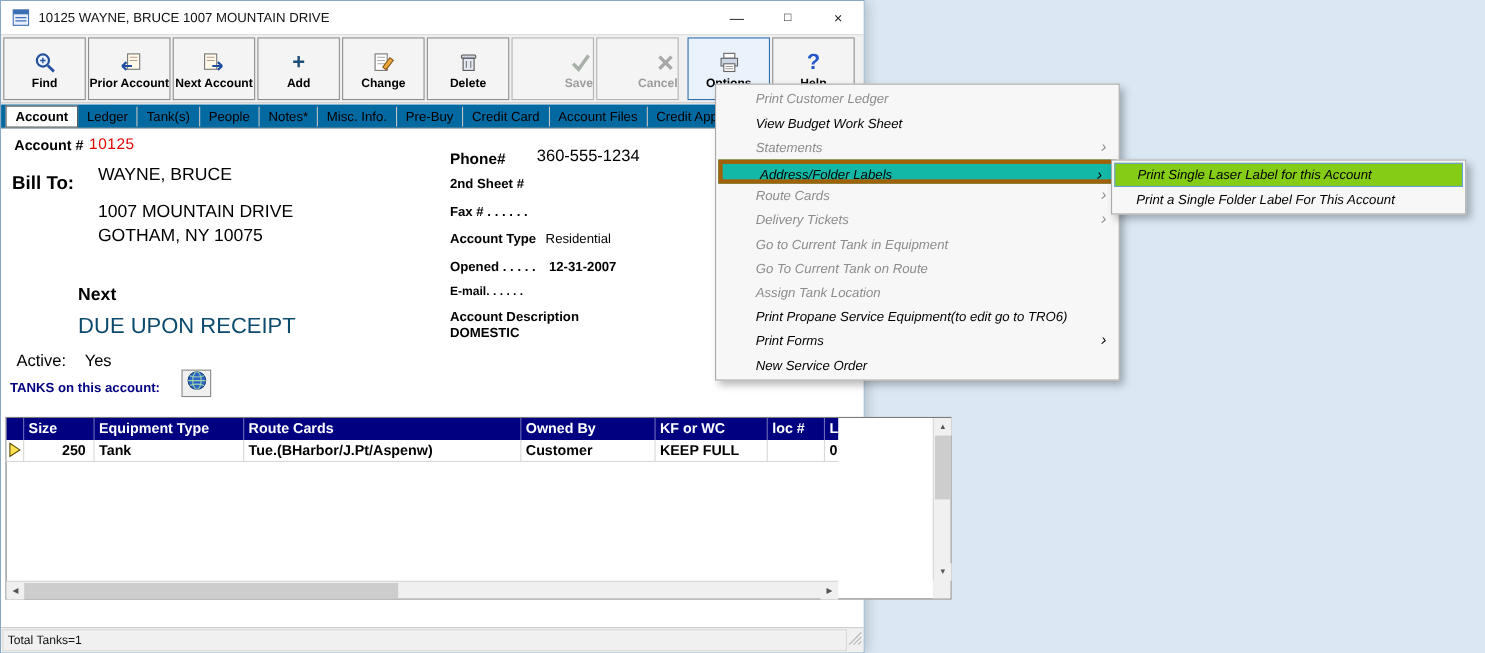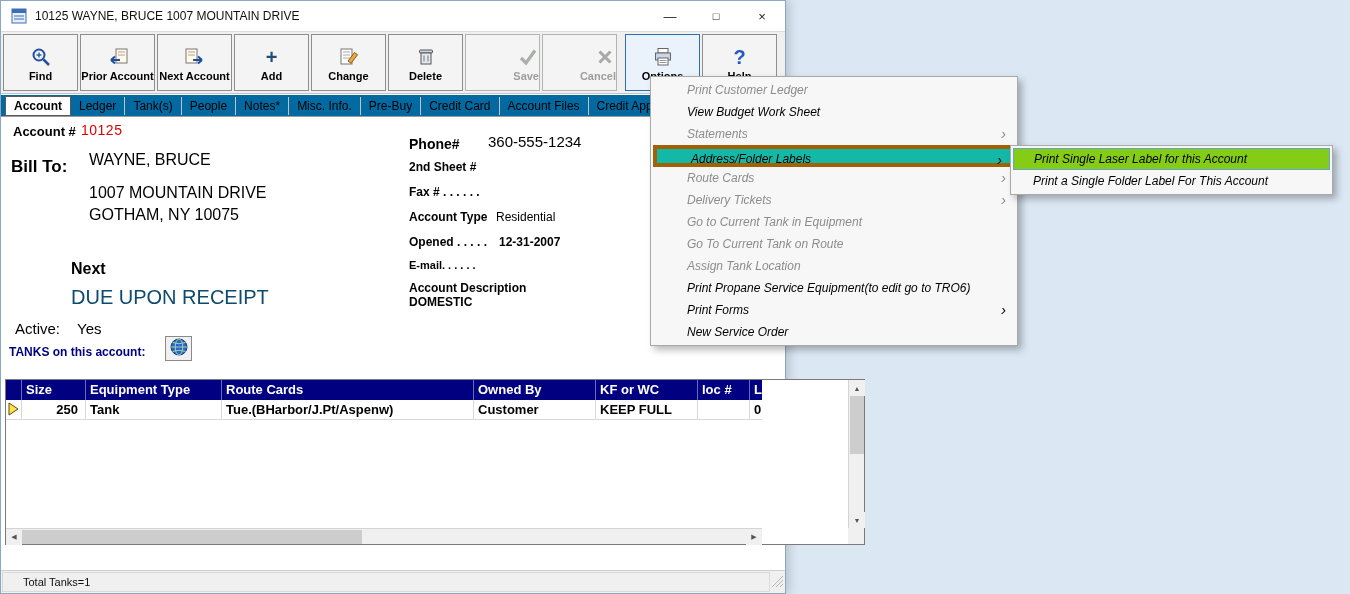--- a/index.html
+++ b/index.html
@@ -100,21 +100,21 @@
   .sb-down  { bottom:0; left:0; }
   .sb-left  { left:0; top:0; }
   .sb-right { right:0; top:0; }
   .v-thumb { position:absolute; left:1px; top:16px; width:14px; height:58px; background:#cdcdcd; }
   .h-thumb { position:absolute; left:16px; top:1px; height:14px; width:340px; background:#cdcdcd; }
   .sb-corner { position:absolute; right:0; bottom:0; width:16px; height:16px; background:#f0f0f0; }
 
   
   .statusbar { position:absolute; left:0; bottom:0; width:784px; height:23px; background:#f0f0f0; border-top:1px solid #cfcfcf; }
   .status-panel { position:absolute; left:1px; top:1px; width:768px; height:20px; border:1px solid #dadada;
-    display:flex; align-items:center; padding-left:20px; font-size:11px; color:#111; }
+    display:flex; align-items:center; padding-left:4px; font-size:11px; color:#111; }
   .resize-grip { position:absolute; right:1px; bottom:1px; }
 
   
   .menu { position:absolute; background:#f7f7f7; border:1px solid #a9a9a9;
     box-shadow:4px 4px 7px rgba(0,0,0,.28); padding:2px 0; z-index:50;font-style:italic; }
   .options-menu { left:650px; top:76px; width:368px; }
   .labels-submenu { left:1010px; top:145px; width:323px; z-index:60; }
   .menu-item { position:relative; height:22px; line-height:22px; font-size:12px; color:#000;
     padding-left:34px; padding-right:24px; white-space:nowrap; margin:0 2px; cursor:default; }
   .labels-submenu .menu-item { padding-left:20px; }

